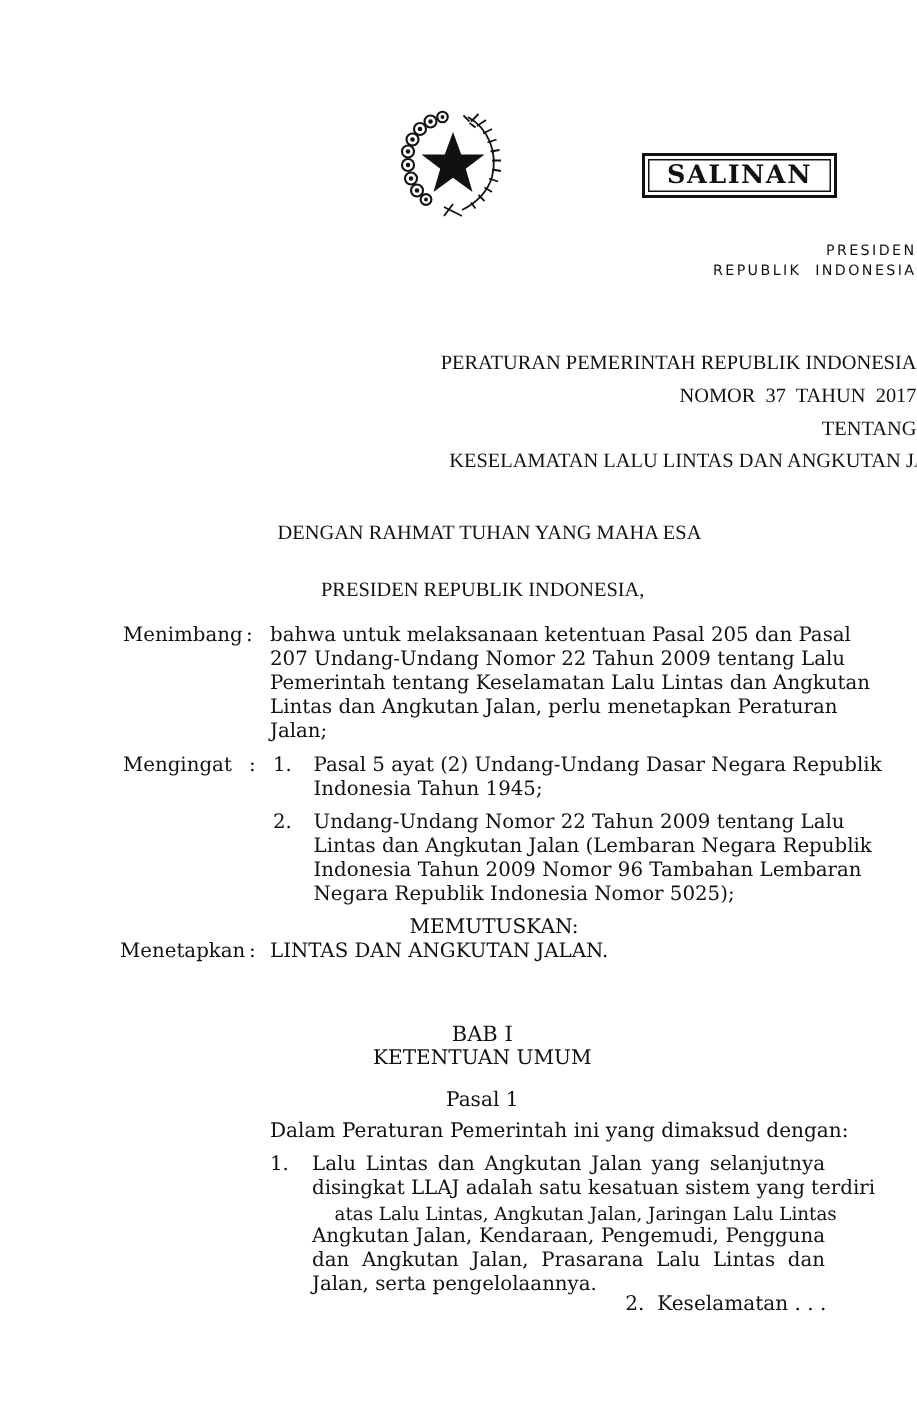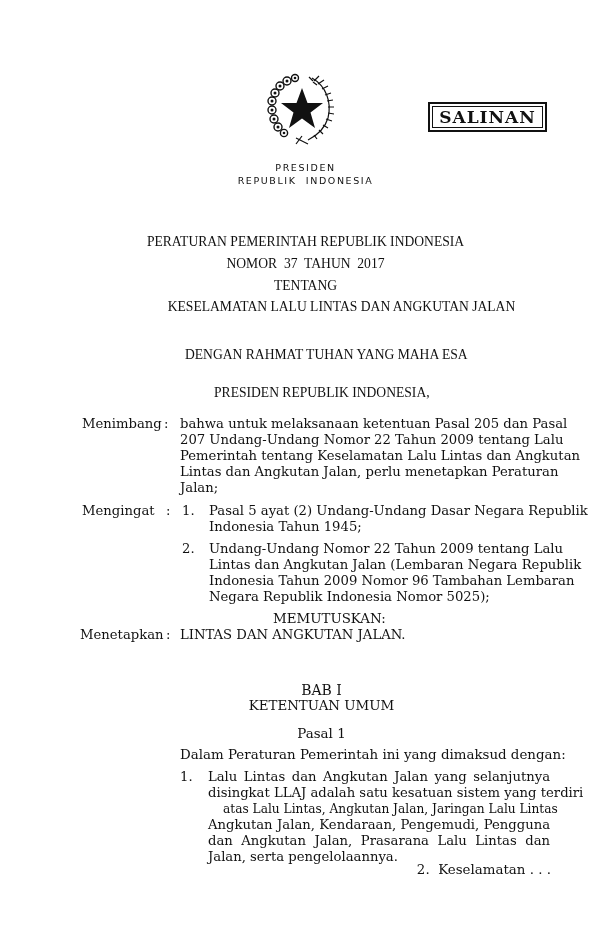--- a/index.html
+++ b/index.html
@@ -1,26 +1,26 @@
 <!DOCTYPE html>
 <html><head>
 <meta charset="utf-8">
 <style>
   html, body { margin: 0; padding: 0; background: #ffffff; }
   body { width: 611px; height: 942px; position: relative; overflow: hidden;
          font-family: "DejaVu Serif", "Liberation Serif", serif; color: #111; }
   .abs { position: absolute; }
   .serif { font-family: "Liberation Serif", "DejaVu Serif", serif; }
   .line { font-size: 13.2px; line-height: 16px; white-space: nowrap; }
-  .center { text-align: center; left: 0; width: 611px; }
+  .center { text-align: right; left: 0; width: 611px; }
   .justify { text-align: justify; text-align-last: justify; }
   .last { text-align-last: left; }
 
   #emblem { left: 256px; top: 72px; width: 92px; height: 74px; }
-  #salinan { left: 428px; top: 102px; width: 119px; height: 30px; border: 2px solid #111;
+  #salinan { left: 428px; top: 102px; width: 130px; height: 30px; border: 2px solid #111;
              box-sizing: border-box; display:flex; align-items:center; justify-content:center; }
   #salinan .inner { border: 1px solid #111; position:absolute; inset:2px; }
   #salinan span { font-family: "DejaVu Serif", serif; font-weight: bold; font-size: 17px; letter-spacing: 1px; position: relative; }
   .presiden-label { font-family: "DejaVu Sans", sans-serif; font-size: 9.5px; letter-spacing: 1.6px; line-height: 12px; }
 
   .label { font-size: 13.2px; line-height: 16px; }
   .colon { font-size: 13.2px; line-height: 16px; }
   .para { font-size: 13.2px; line-height: 16px; }
   .para div { white-space: nowrap; }
   .small { font-size: 12.2px; margin-left: 15px; }

